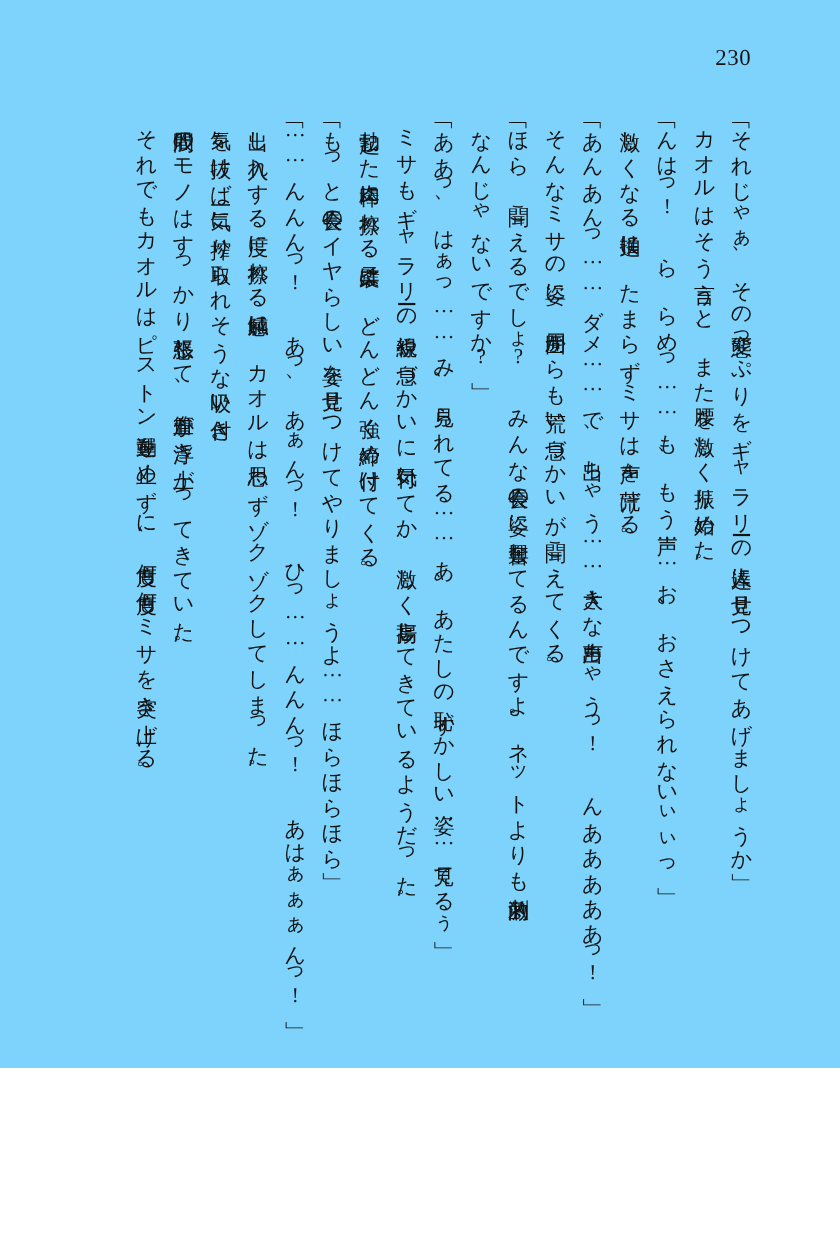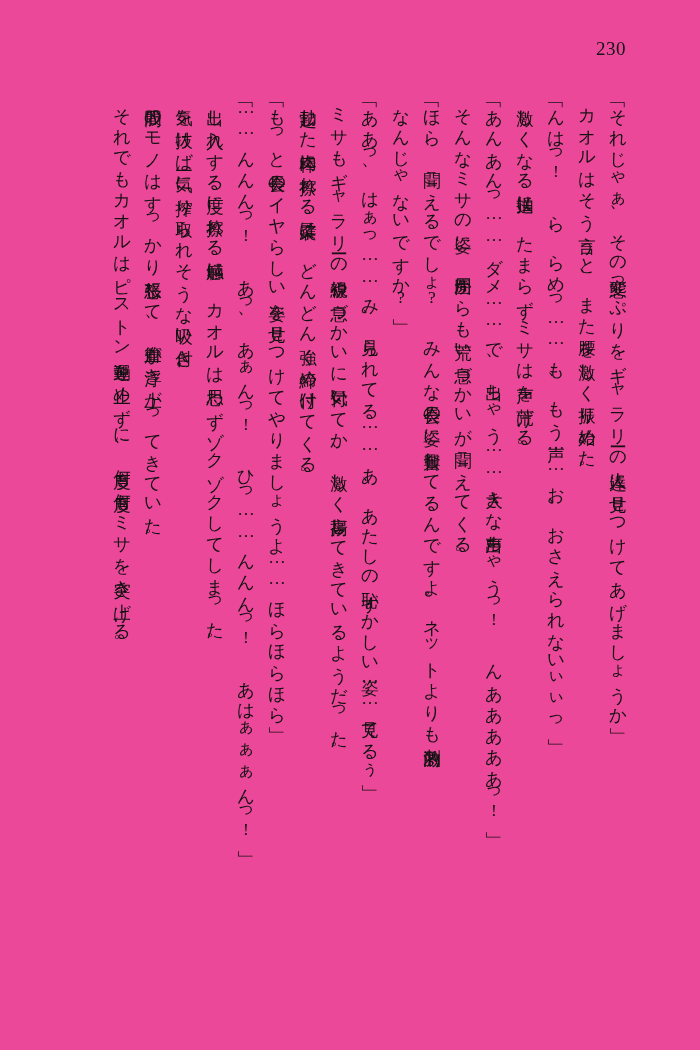--- a/index.html
+++ b/index.html
@@ -3,22 +3,22 @@
 <meta charset="utf-8">
 <style>
   html, body {
     margin: 0;
     padding: 0;
     background: #ffffff;
   }
   #page {
     position: relative;
     width: 700px;
-    height: 1050px;
-    background: #ec4899;
+    height: 890px;
+    background: #7dd3fc;
     overflow: hidden;
     font-family: "Liberation Serif", "DejaVu Serif", serif;
     color: #1a1a1a;
   }
   #page-number {
     position: absolute;
     top: 38px;
     right: 74px;
     font-size: 19px;
     font-family: "Liberation Serif", "DejaVu Serif", serif;

